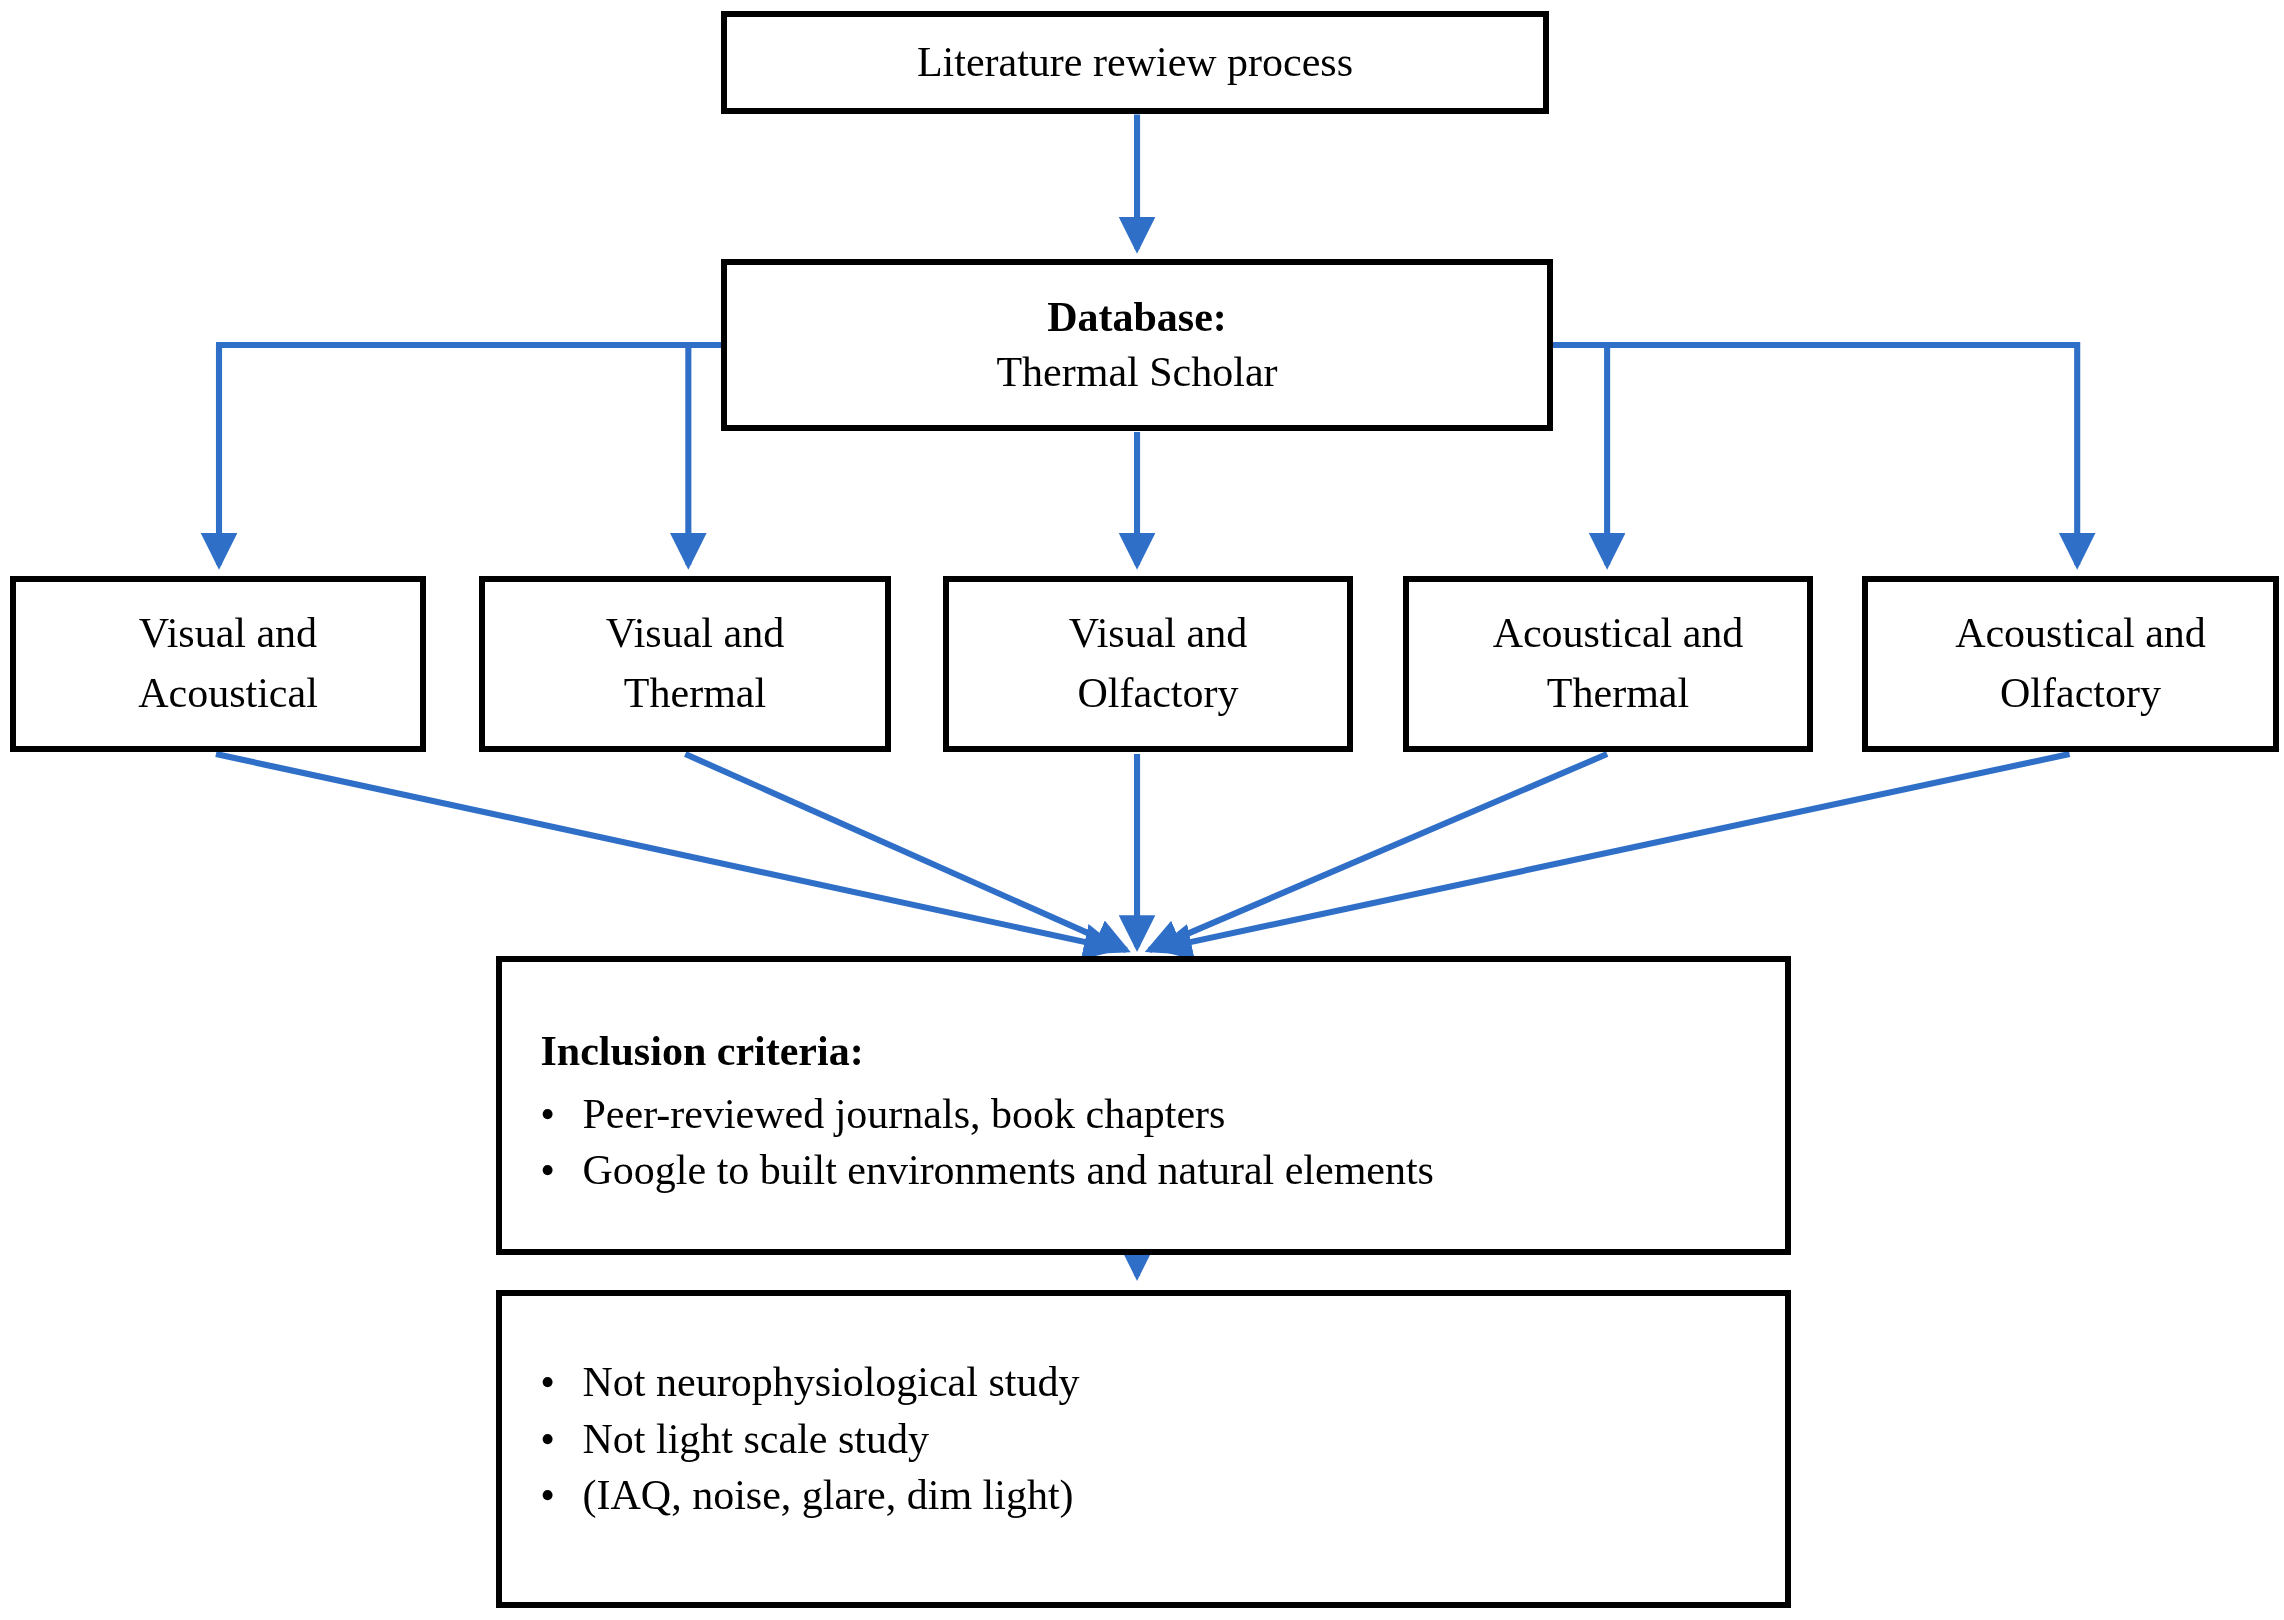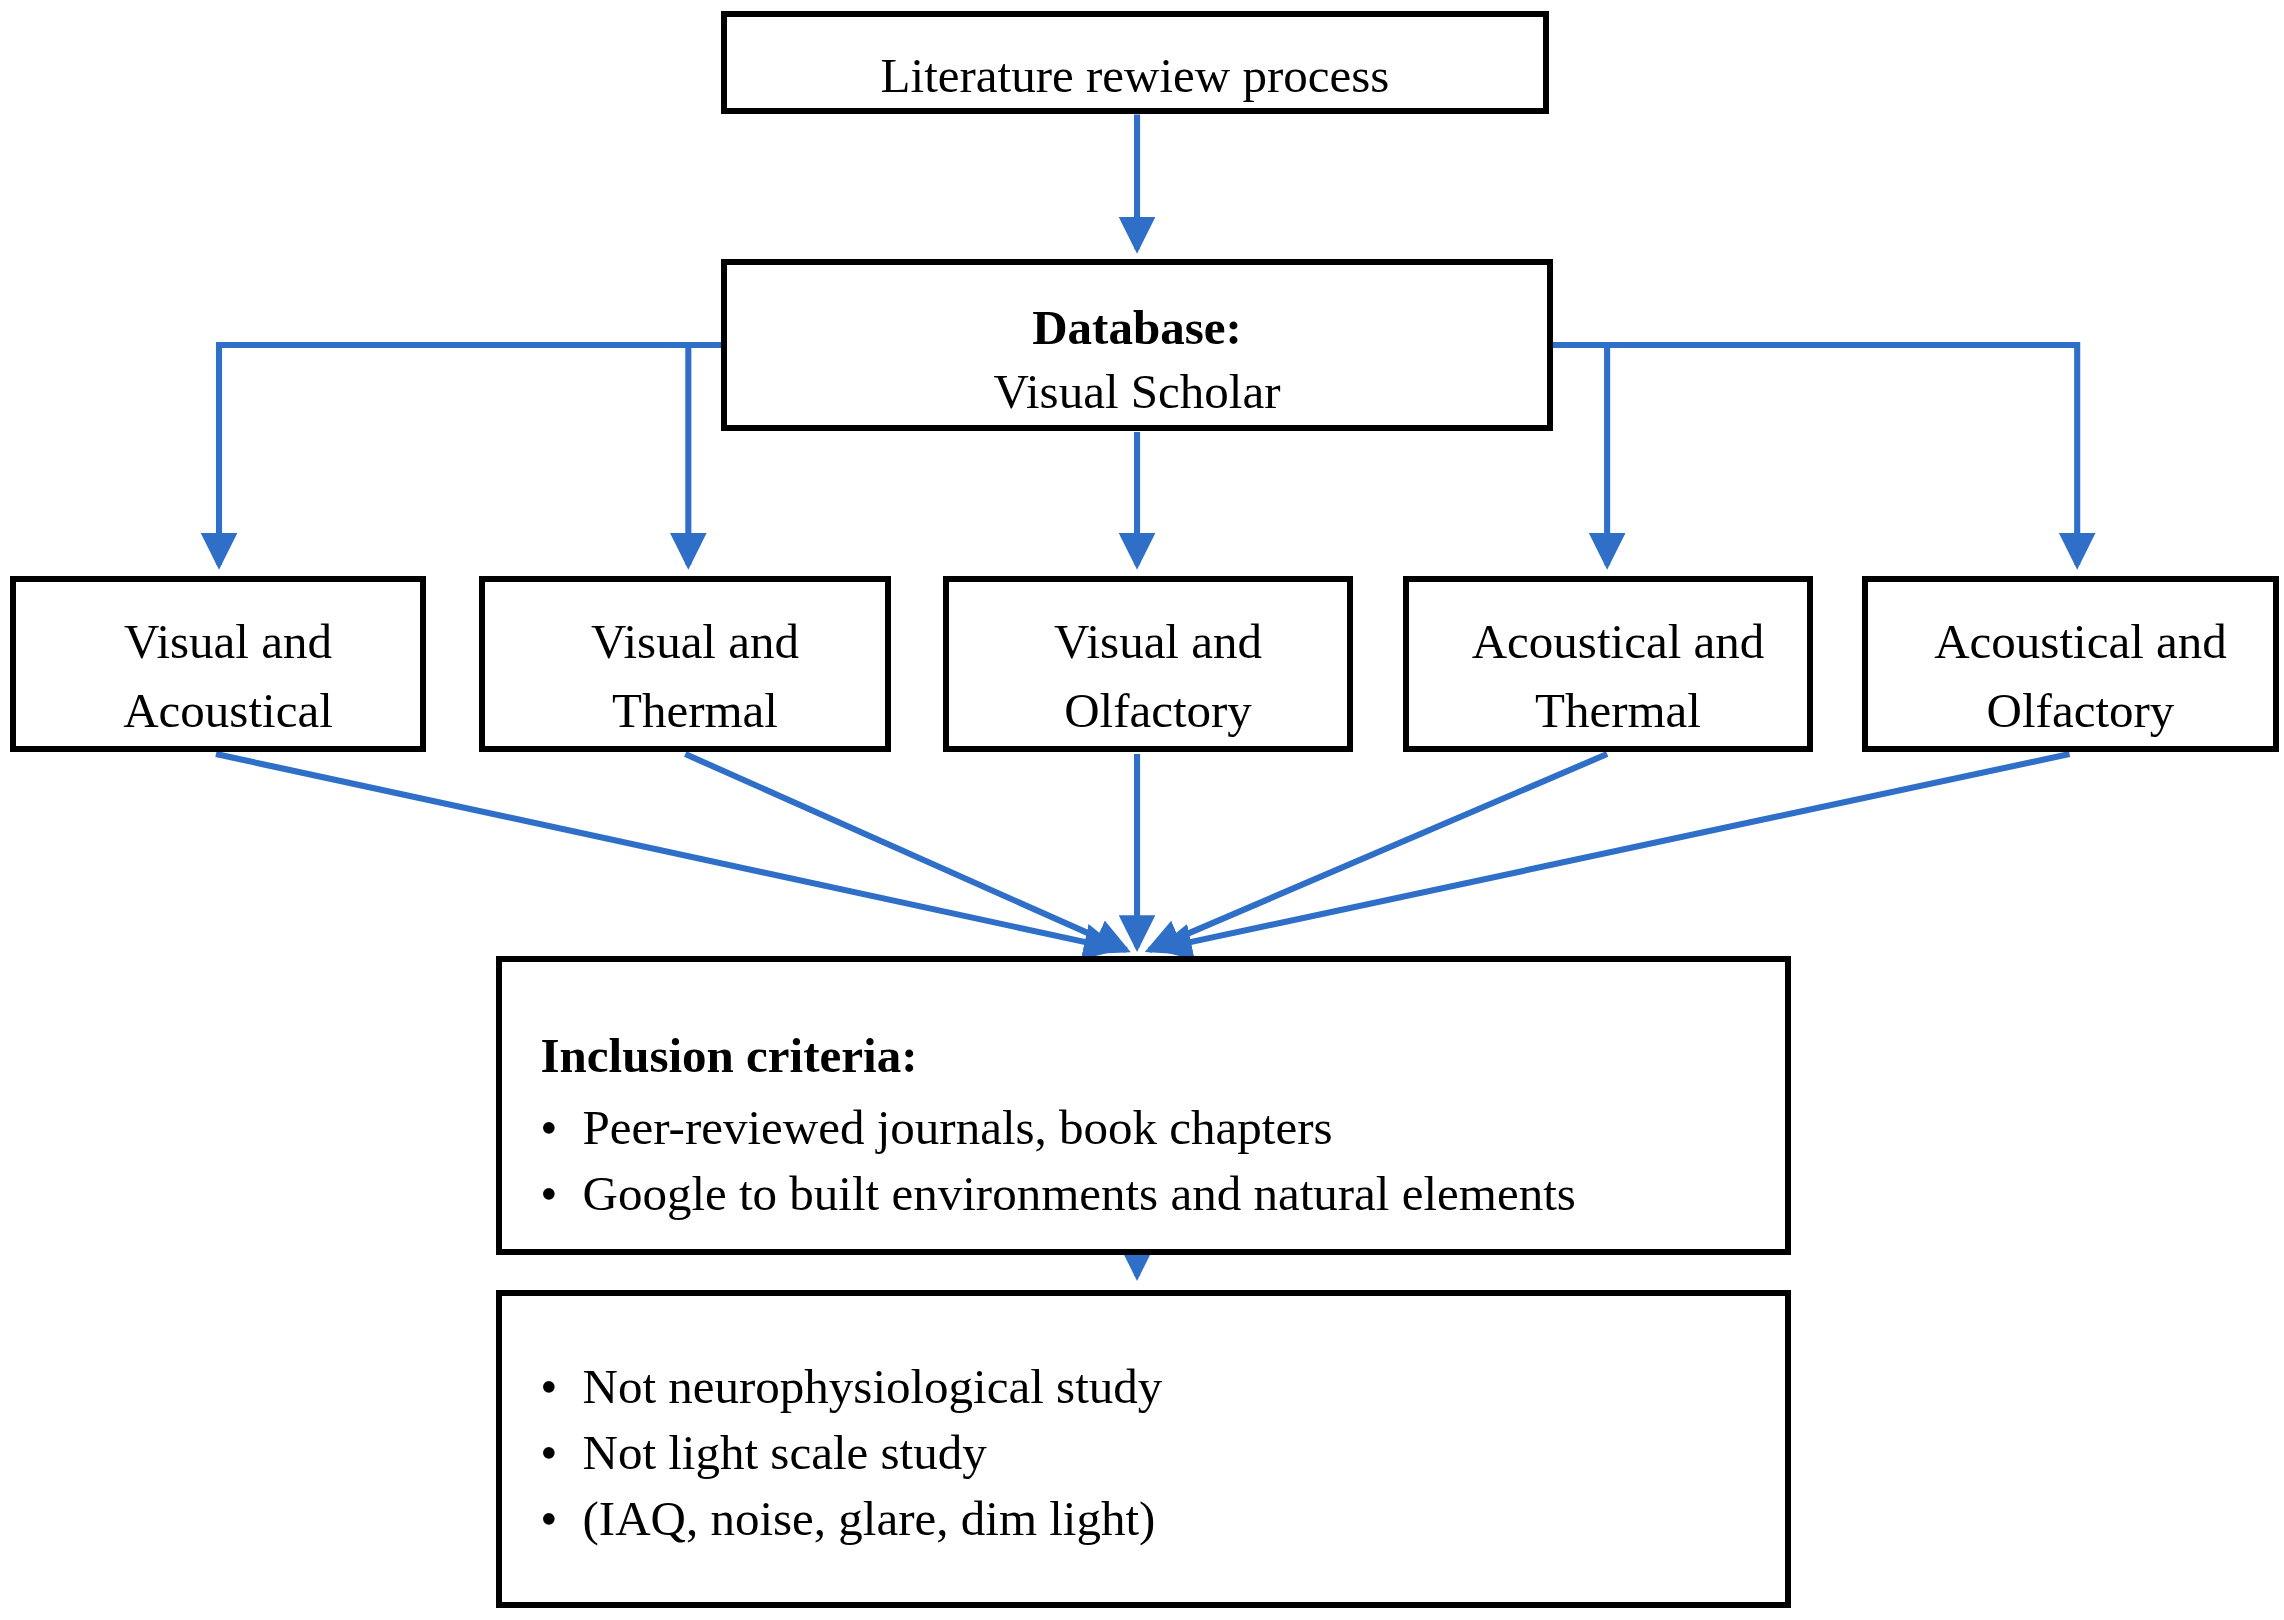--- a/index.html
+++ b/index.html
@@ -17,24 +17,24 @@
     left: 0; top: 0;
     width: 2284px; height: 1621px;
     pointer-events: none;
   }
   .node {
     position: absolute;
     border: 6.9px solid #000000;
     background: #ffffff;
     box-sizing: border-box;
     display: flex;
-    align-items: flex-end;
+    align-items: center;
     justify-content: center;
     text-align: center;
-    font-size: 49px;
+    font-size: 42px;
     line-height: 1.32;
   }
   #title-box   { left: 721px;  top: 11.4px;   width: 828px; height: 103px; }
   #database-box{ left: 721px;  top: 259px;  width: 832px; height: 172px; }
   .db-line { display: block; }
   .db-bold { font-weight: bold; }
   .cat { top: 576px; height: 176px; line-height: 1.42; padding-left: 20px; }
   #cat1 { left: 10px;   width: 416px; }
   #cat2 { left: 479px;  width: 412px; }
   #cat3 { left: 943px; width: 410px; }
@@ -81,21 +81,21 @@
     </g>
   </svg>
 
   <div class="node" id="title-box">
     <span>Literature rewiew process</span>
   </div>
 
   <div class="node" id="database-box">
     <div>
       <span class="db-line db-bold">Database:</span>
-      <span class="db-line">Visual Scholar</span>
+      <span class="db-line">Thermal Scholar</span>
     </div>
   </div>
 
   <div class="node cat" id="cat1">
     <div>
       <span class="cat-line">Visual and</span>
       <span class="cat-line">Acoustical</span>
     </div>
   </div>
 

